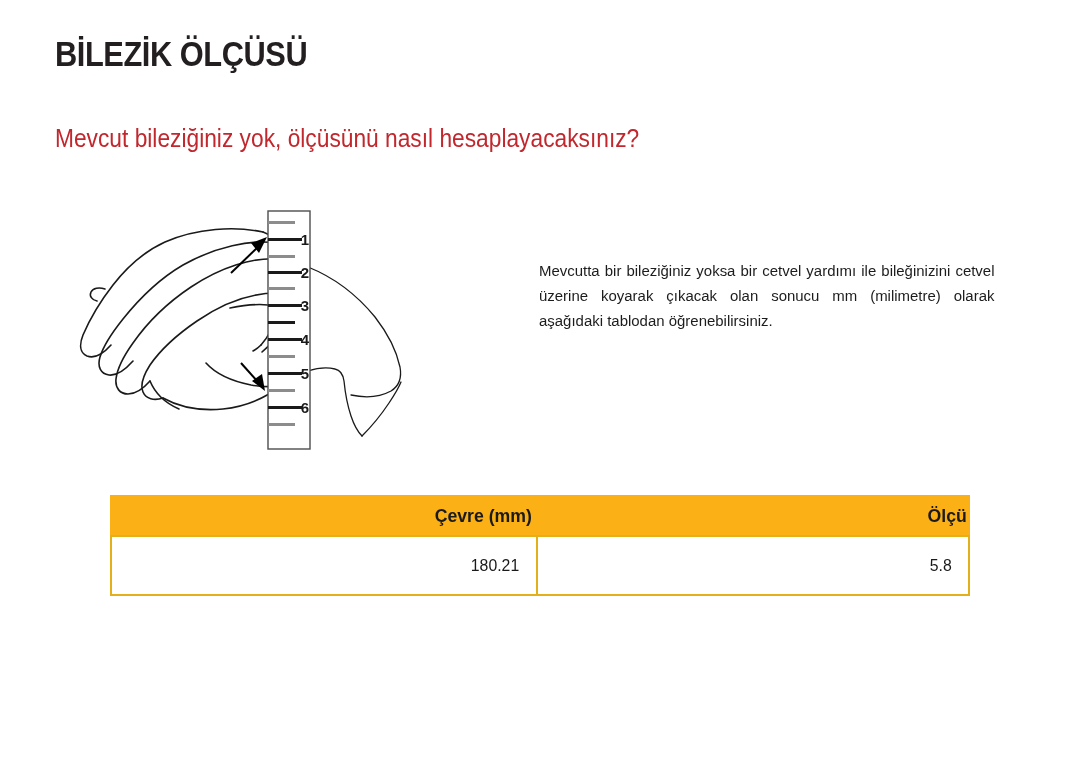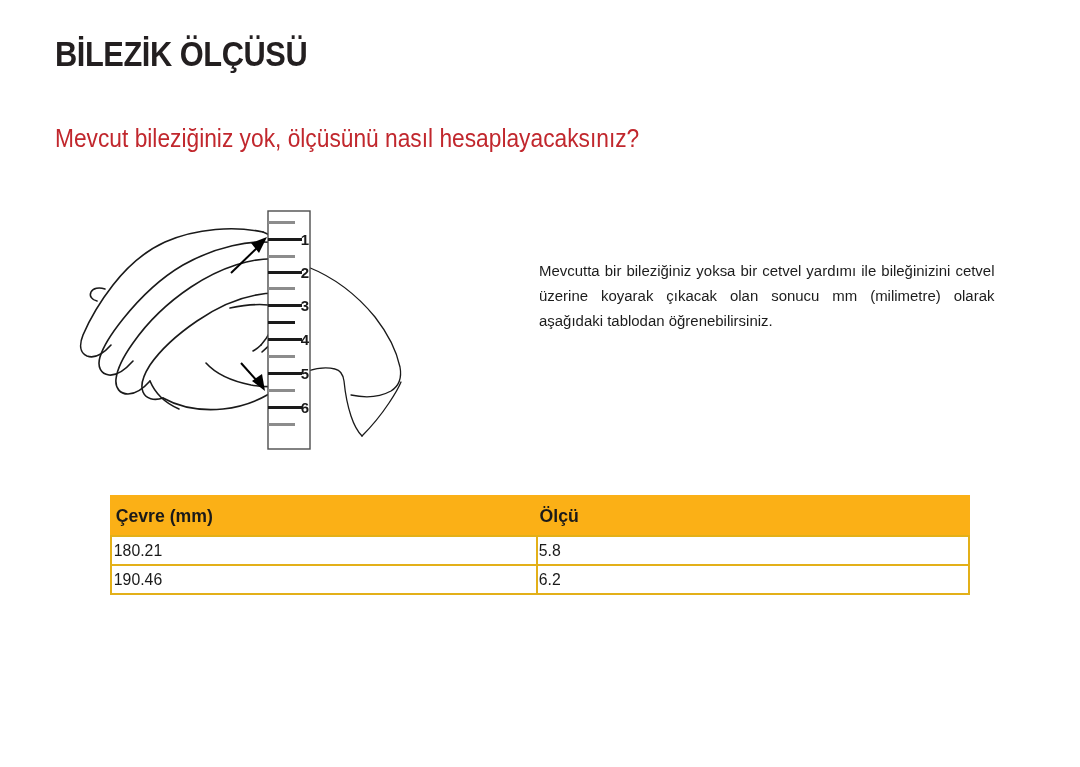--- a/index.html
+++ b/index.html
@@ -85,21 +85,21 @@
     left: 110px;
     top: 495px;
     width: 858px;
     border-collapse: collapse;
     table-layout: fixed;
     background: #ffffff;
   }
   .size-table th,
   .size-table td {
     border: 2px solid #e3b019;
-    text-align: left;
+    text-align: right;
     font-family: "Liberation Sans", sans-serif;
     color: #1a1a1a;
   }
   .size-table th {
     background: #fbb016;
     border-color: #fbb016;
     border-bottom-color: #e3b019;
     height: 38px;
     font-size: 19px;
     font-weight: bold;
@@ -107,21 +107,21 @@
     padding: 0;
   }
   .size-table th .th-inner {
     display: inline-block;
     transform: scaleX(0.93);
   }
   .size-table td {
     height: 27px;
     font-size: 17px;
     font-weight: normal;
-    padding: 0;
+    padding: 15px;
   }
   .size-table td .td-inner {
     display: inline-block;
     transform: scaleX(0.93);
   }
   .col-left { width: 426px; }
   .col-right { width: 432px; }
 </style>
 </head>
 <body>
@@ -231,20 +231,16 @@
         <th>
           <span class="th-inner">Ölçü</span>
         </th>
       </tr>
     </thead>
     <tbody>
       <tr>
         <td><span class="td-inner">180.21</span></td>
         <td><span class="td-inner">5.8</span></td>
       </tr>
-      <tr>
-        <td><span class="td-inner">190.46</span></td>
-        <td><span class="td-inner">6.2</span></td>
-      </tr>
     </tbody>
   </table>
 
 </div>
 
 </body></html>

